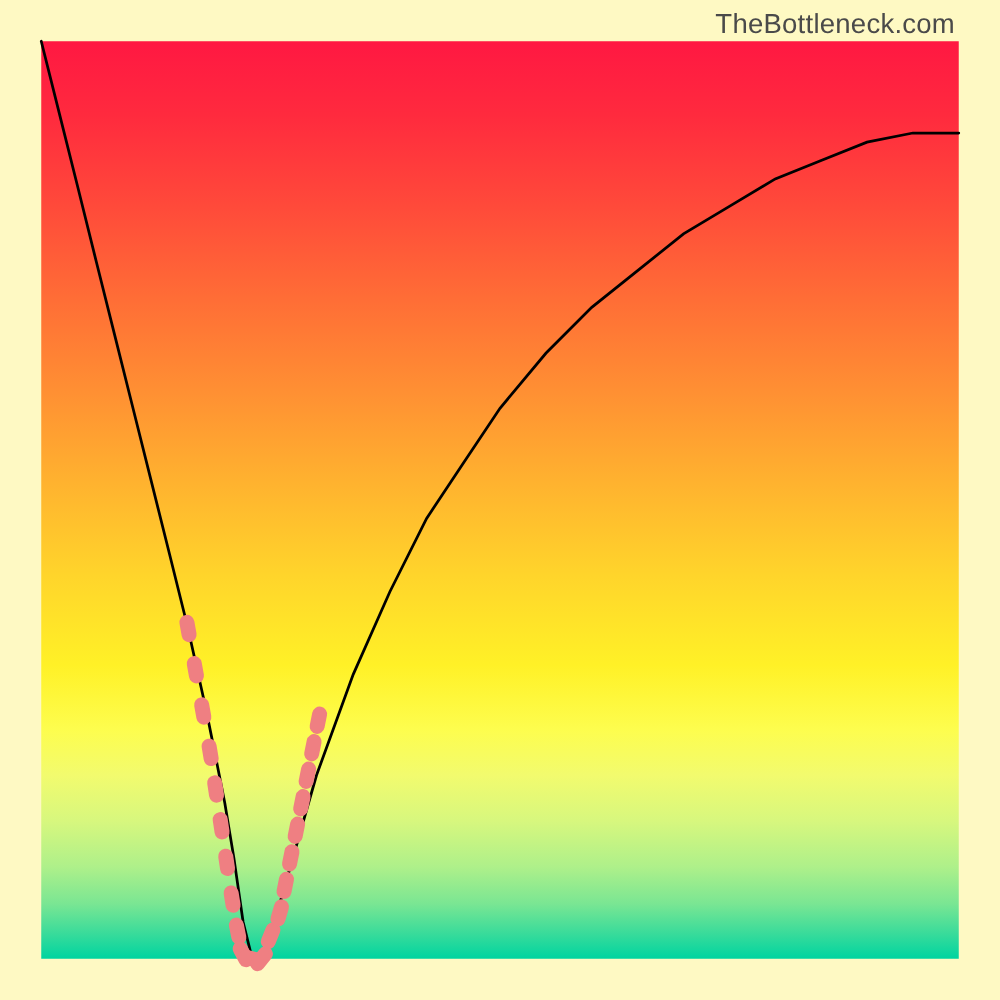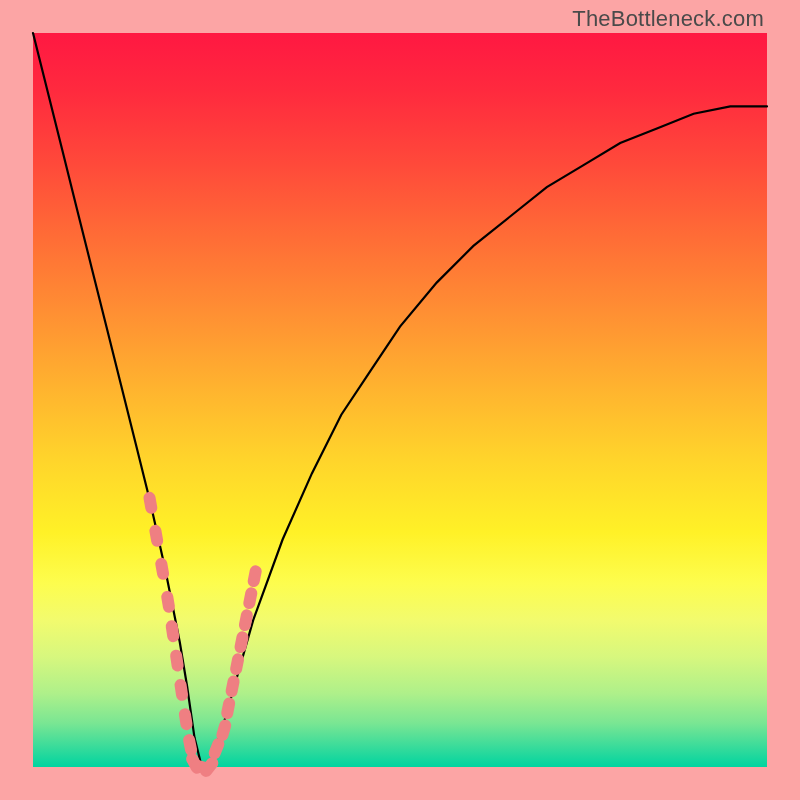--- a/index.html
+++ b/index.html
@@ -10,21 +10,21 @@
     overflow: hidden;
     background: #000;
     font-family: Arial, Helvetica, sans-serif;
   }
   .frame {
     position: absolute;
     top: 0;
     left: 0;
     width: 800px;
     height: 800px;
-    background: #fca5a5;
+    background: #fef9c3;
   }
   .plot-area {
     position: absolute;
     top: 33px;
     left: 33px;
     width: 734px;
     height: 734px;
     
     background: linear-gradient(to bottom,
       #ff1842 0%,

